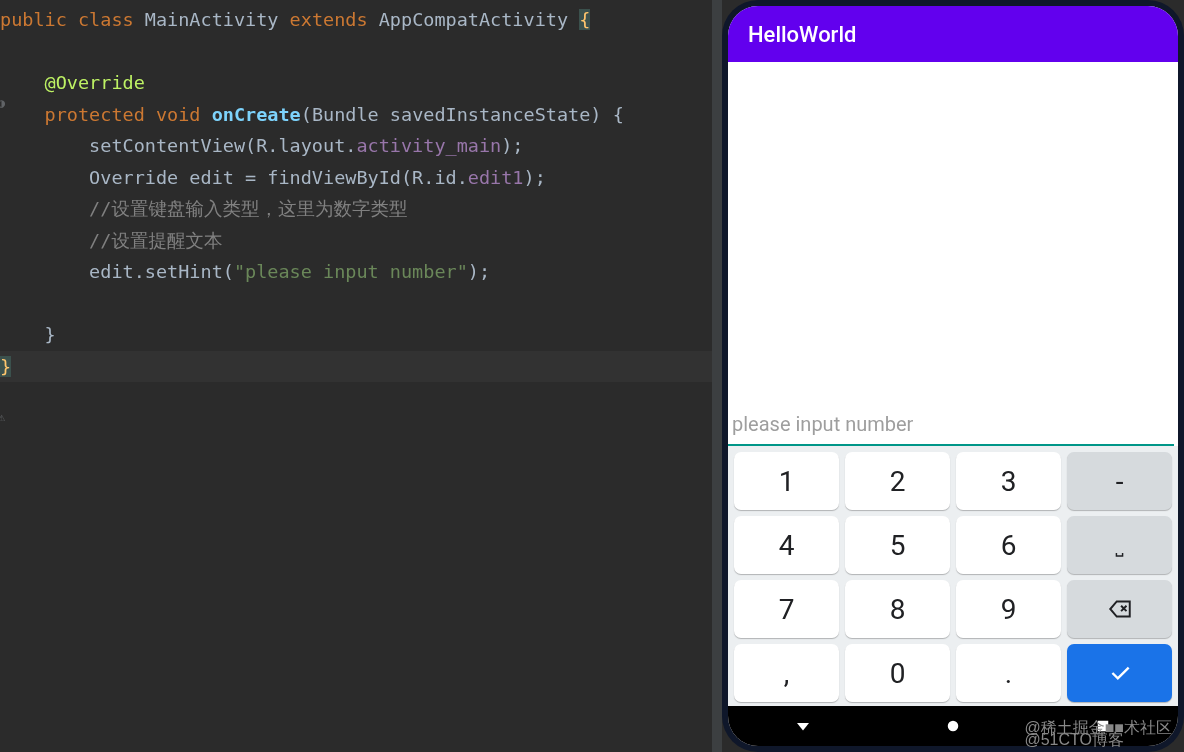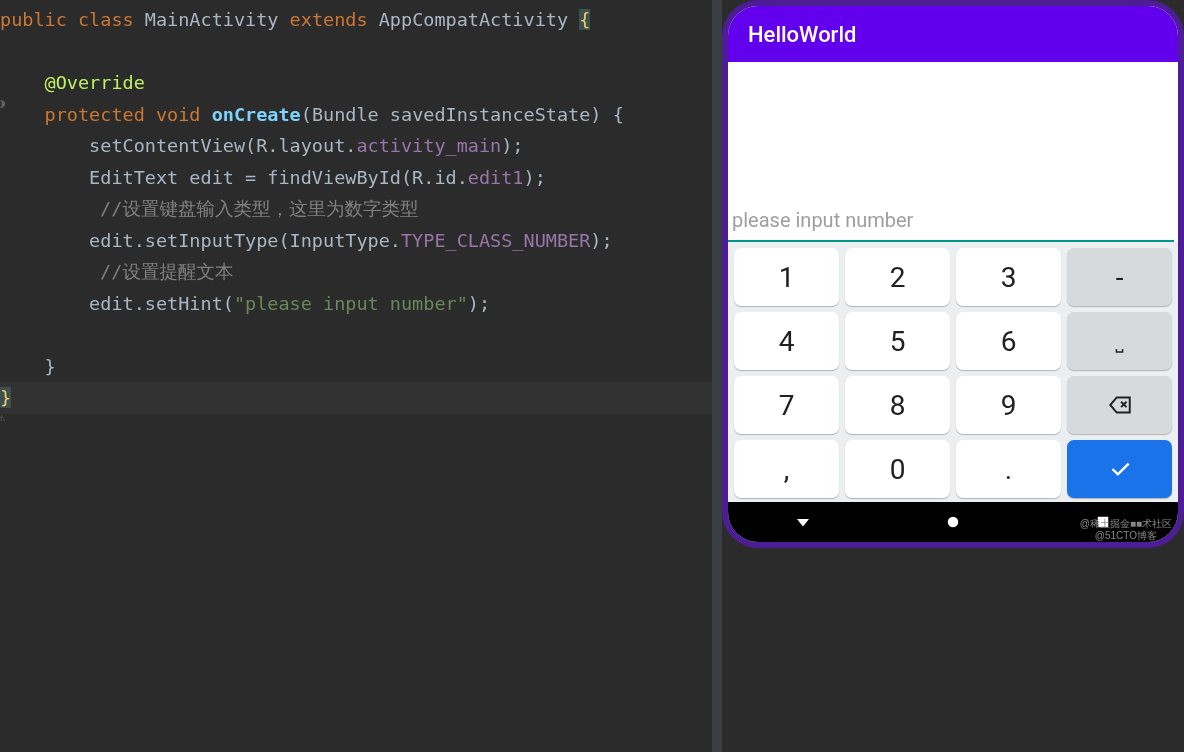--- a/index.html
+++ b/index.html
@@ -23,43 +23,43 @@
     }
     .code-line {
       white-space: pre;
     }
     .kw-orange { color: #cc7832; }
     .kw-yellow { color: #7dd3fc; }
     .bold { font-weight: 600; }
     .field-purple-italic { color: #9876aa; }
     .annotation { color: #bef264; }
     .string { color: #6a8759; }
-    .comment { color: #808080; margin-left: 11px; }
+    .comment { color: #808080; }
     .brace-hl { background: #3b514d; color: #ffc66d; }
     .cursor-line-bg { background: #323232; }
     .scrollbar-v {
       position: absolute;
       right: 0; top: 0; bottom: 0;
       width: 10px;
       background: #3c3f41;
     }
     .gutter-icons {
       position: absolute;
       left: -2px;
       color: #606366;
       font-size: 12px;
     }
     .icon-override { top: 88px; }
     .icon-warn { top: 402px; }
 
     
     .phone {
       width: 462px;
-      height: 548px;
-      background: #4c1d95;
+      height: 752px;
+      background: #0f172a;
       border-radius: 36px;
       position: relative;
       padding: 6px;
     }
     .phone-screen {
       width: 100%;
       height: 100%;
       background: #fff;
       border-radius: 30px;
       overflow: hidden;
@@ -125,42 +125,41 @@
       height: 40px;
       display: flex;
       align-items: center;
       justify-content: space-around;
       color: #fff;
     }
     .nav-btn { width: 18px; height: 18px; display:flex; align-items:center; justify-content:center; }
     .watermark {
       position: absolute;
       right: 12px; bottom: 6px;
-      font-size: 10px;
+      font-size: 16px;
       color: #888;
       font-family: Arial, sans-serif;
-      text-align: center;
+      text-align: left;
       line-height: 12px;
     }
   </style>
 </head>
 <body>
 
 <div class="code-pane">
   <div class="gutter-icons icon-override">◑</div>
   <div class="gutter-icons icon-warn">⚠</div>
 
   <div class="code-line"><span class="kw-orange">public</span> <span class="kw-orange">class</span> <span>MainActivity</span> <span class="kw-orange">extends</span> <span>AppCompatActivity</span> <span class="brace-hl">{</span></div>
   <div class="code-line"> </div>
   <div class="code-line">    <span class="annotation">@Override</span></div>
   <div class="code-line">    <span class="kw-orange">protected</span> <span class="kw-orange">void</span> <span class="kw-yellow bold">onCreate</span><span>(Bundle savedInstanceState) {</span></div>
   <div class="code-line">        <span>setContentView(R.layout.</span><span class="field-purple-italic">activity_main</span><span>);</span></div>
-  <div class="code-line">        <span>EditText edit = findViewById(R.id.</span><span class="field-purple-italic">edit1</span><span>);</span></div>
+  <div class="code-line">        <span>Override edit = findViewById(R.id.</span><span class="field-purple-italic">edit1</span><span>);</span></div>
   <div class="code-line">        <span class="comment">//设置键盘输入类型，这里为数字类型</span></div>
-  <div class="code-line">        <span>edit.setInputType(InputType.</span><span class="field-purple-italic">TYPE_CLASS_NUMBER</span><span>);</span></div>
   <div class="code-line">        <span class="comment">//设置提醒文本</span></div>
   <div class="code-line">        <span>edit.setHint(</span><span class="string">"please input number"</span><span>);</span></div>
   <div class="code-line"> </div>
   <div class="code-line">    <span>}</span></div>
   <div class="code-line cursor-line-bg"><span class="brace-hl kw-yellow">}</span></div>
 
   <div class="scrollbar-v"></div>
 </div>
 
 <div class="phone">

